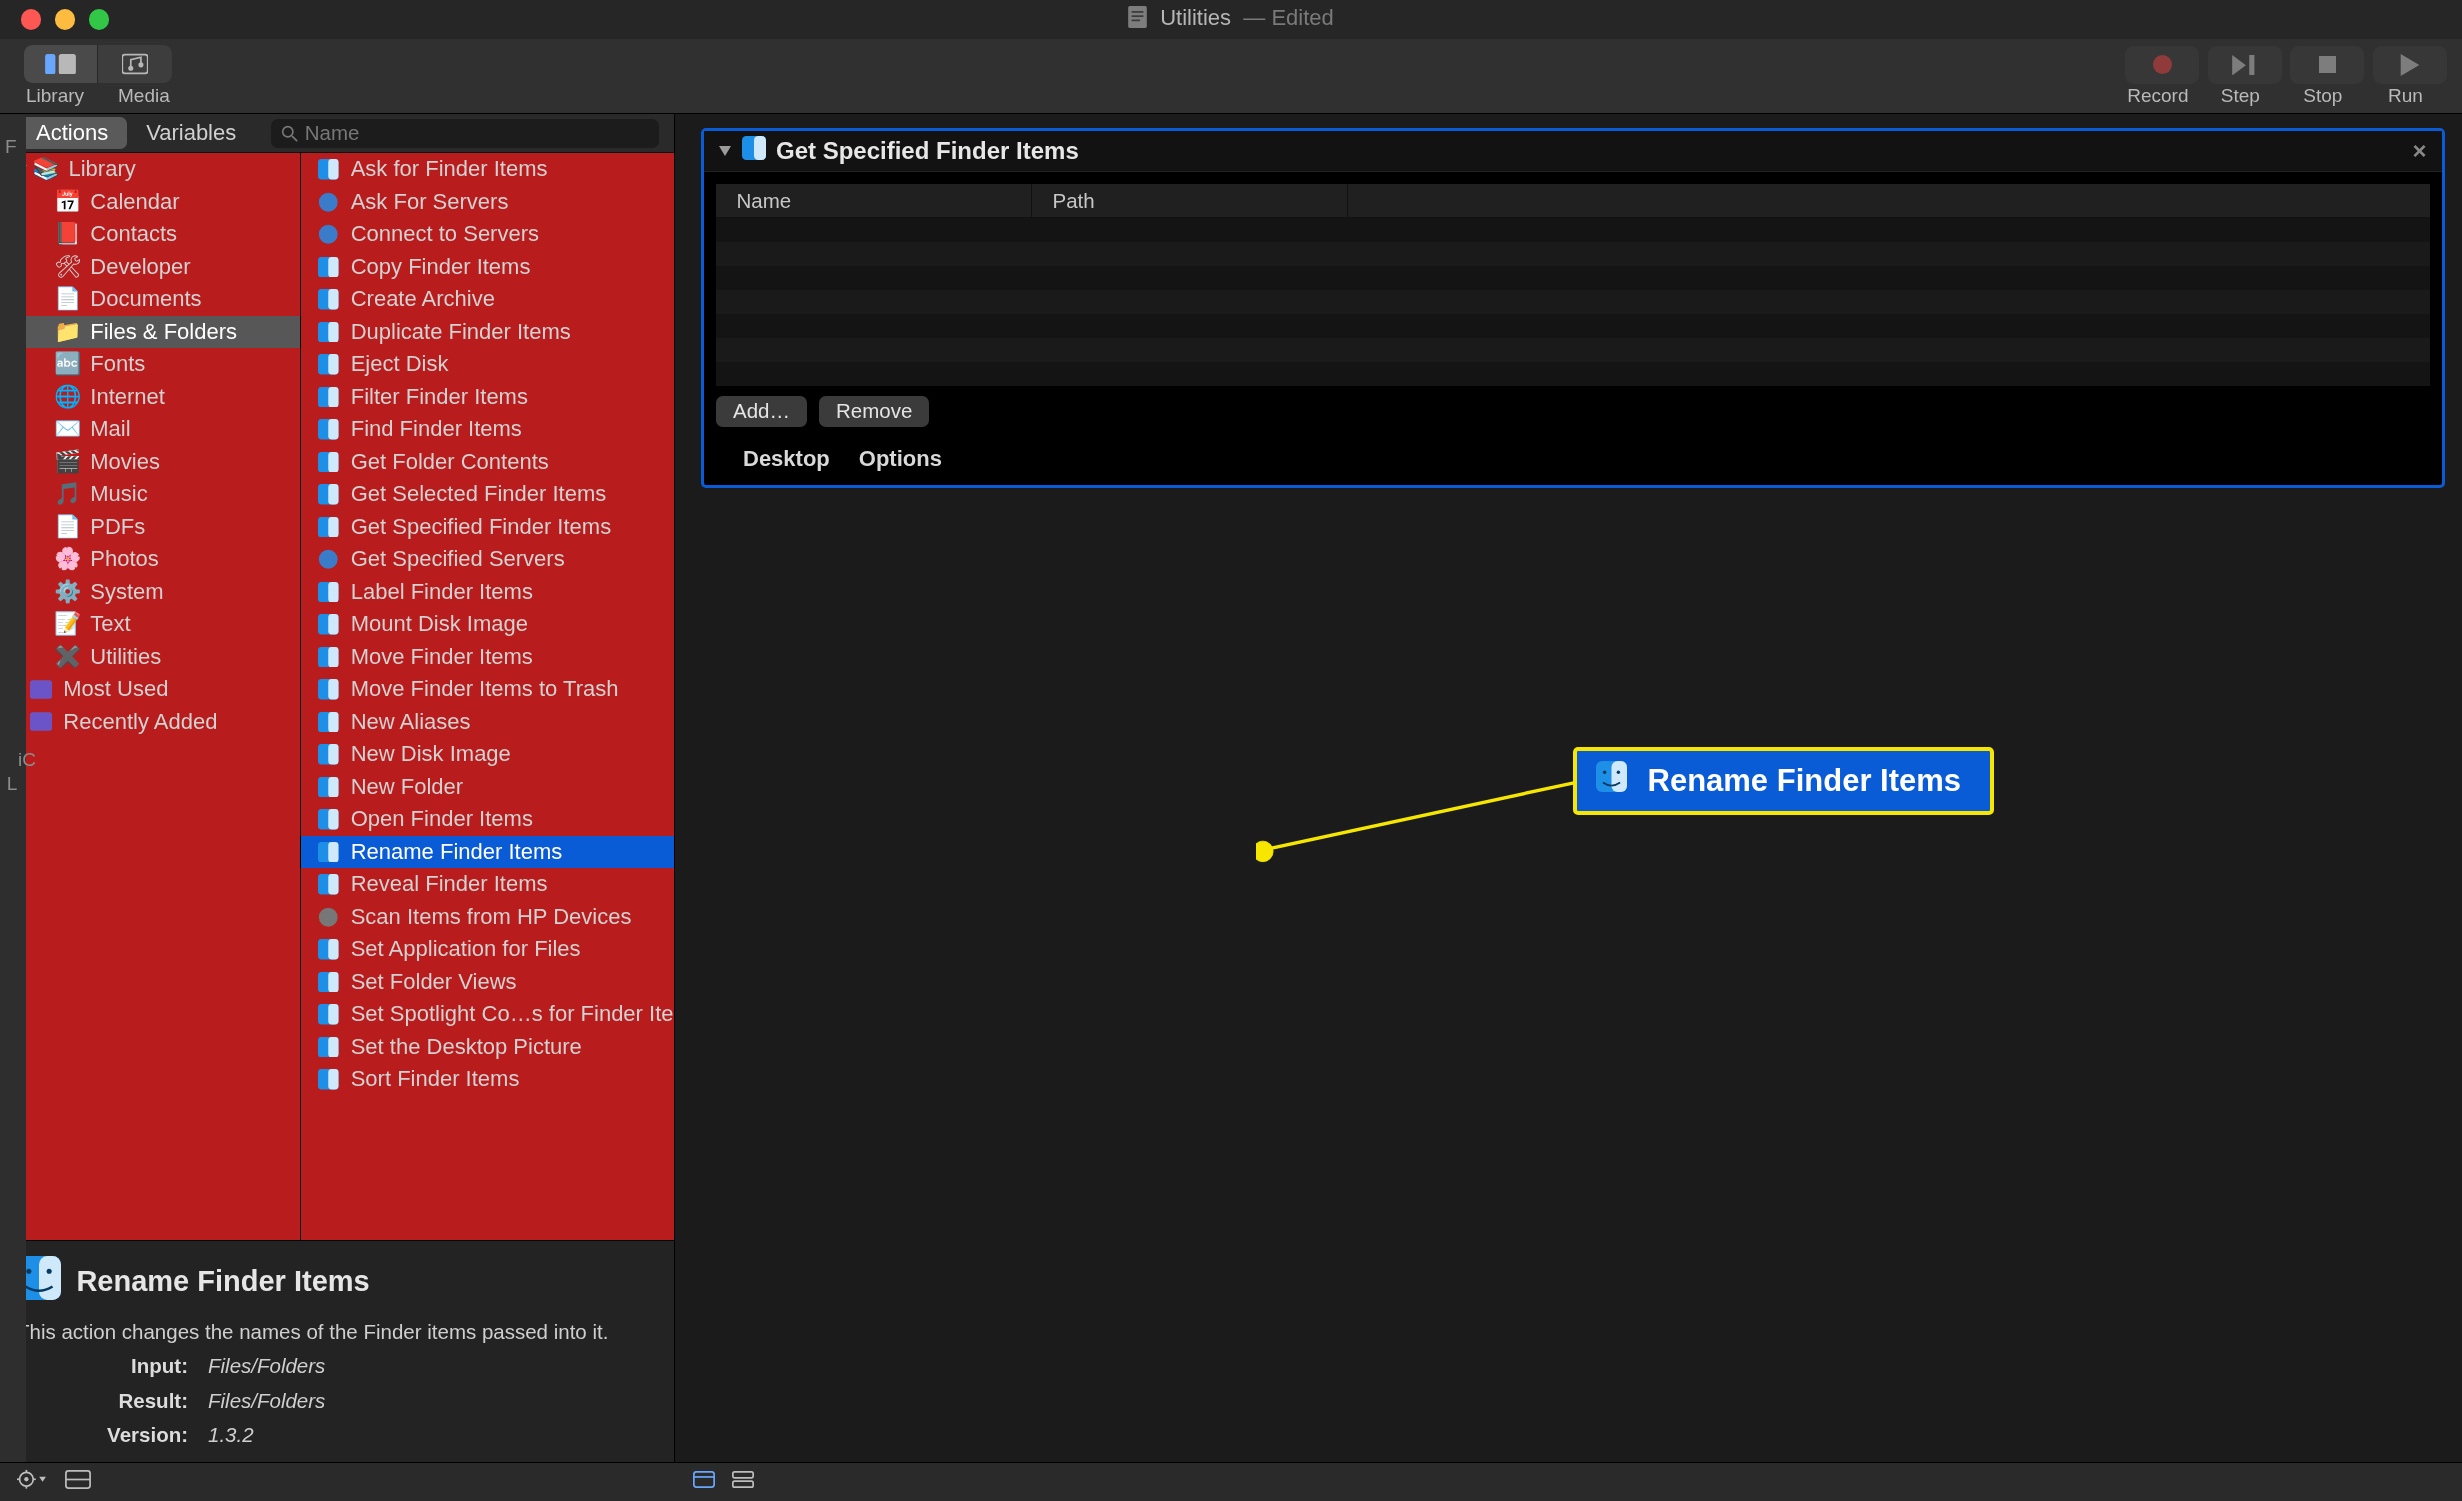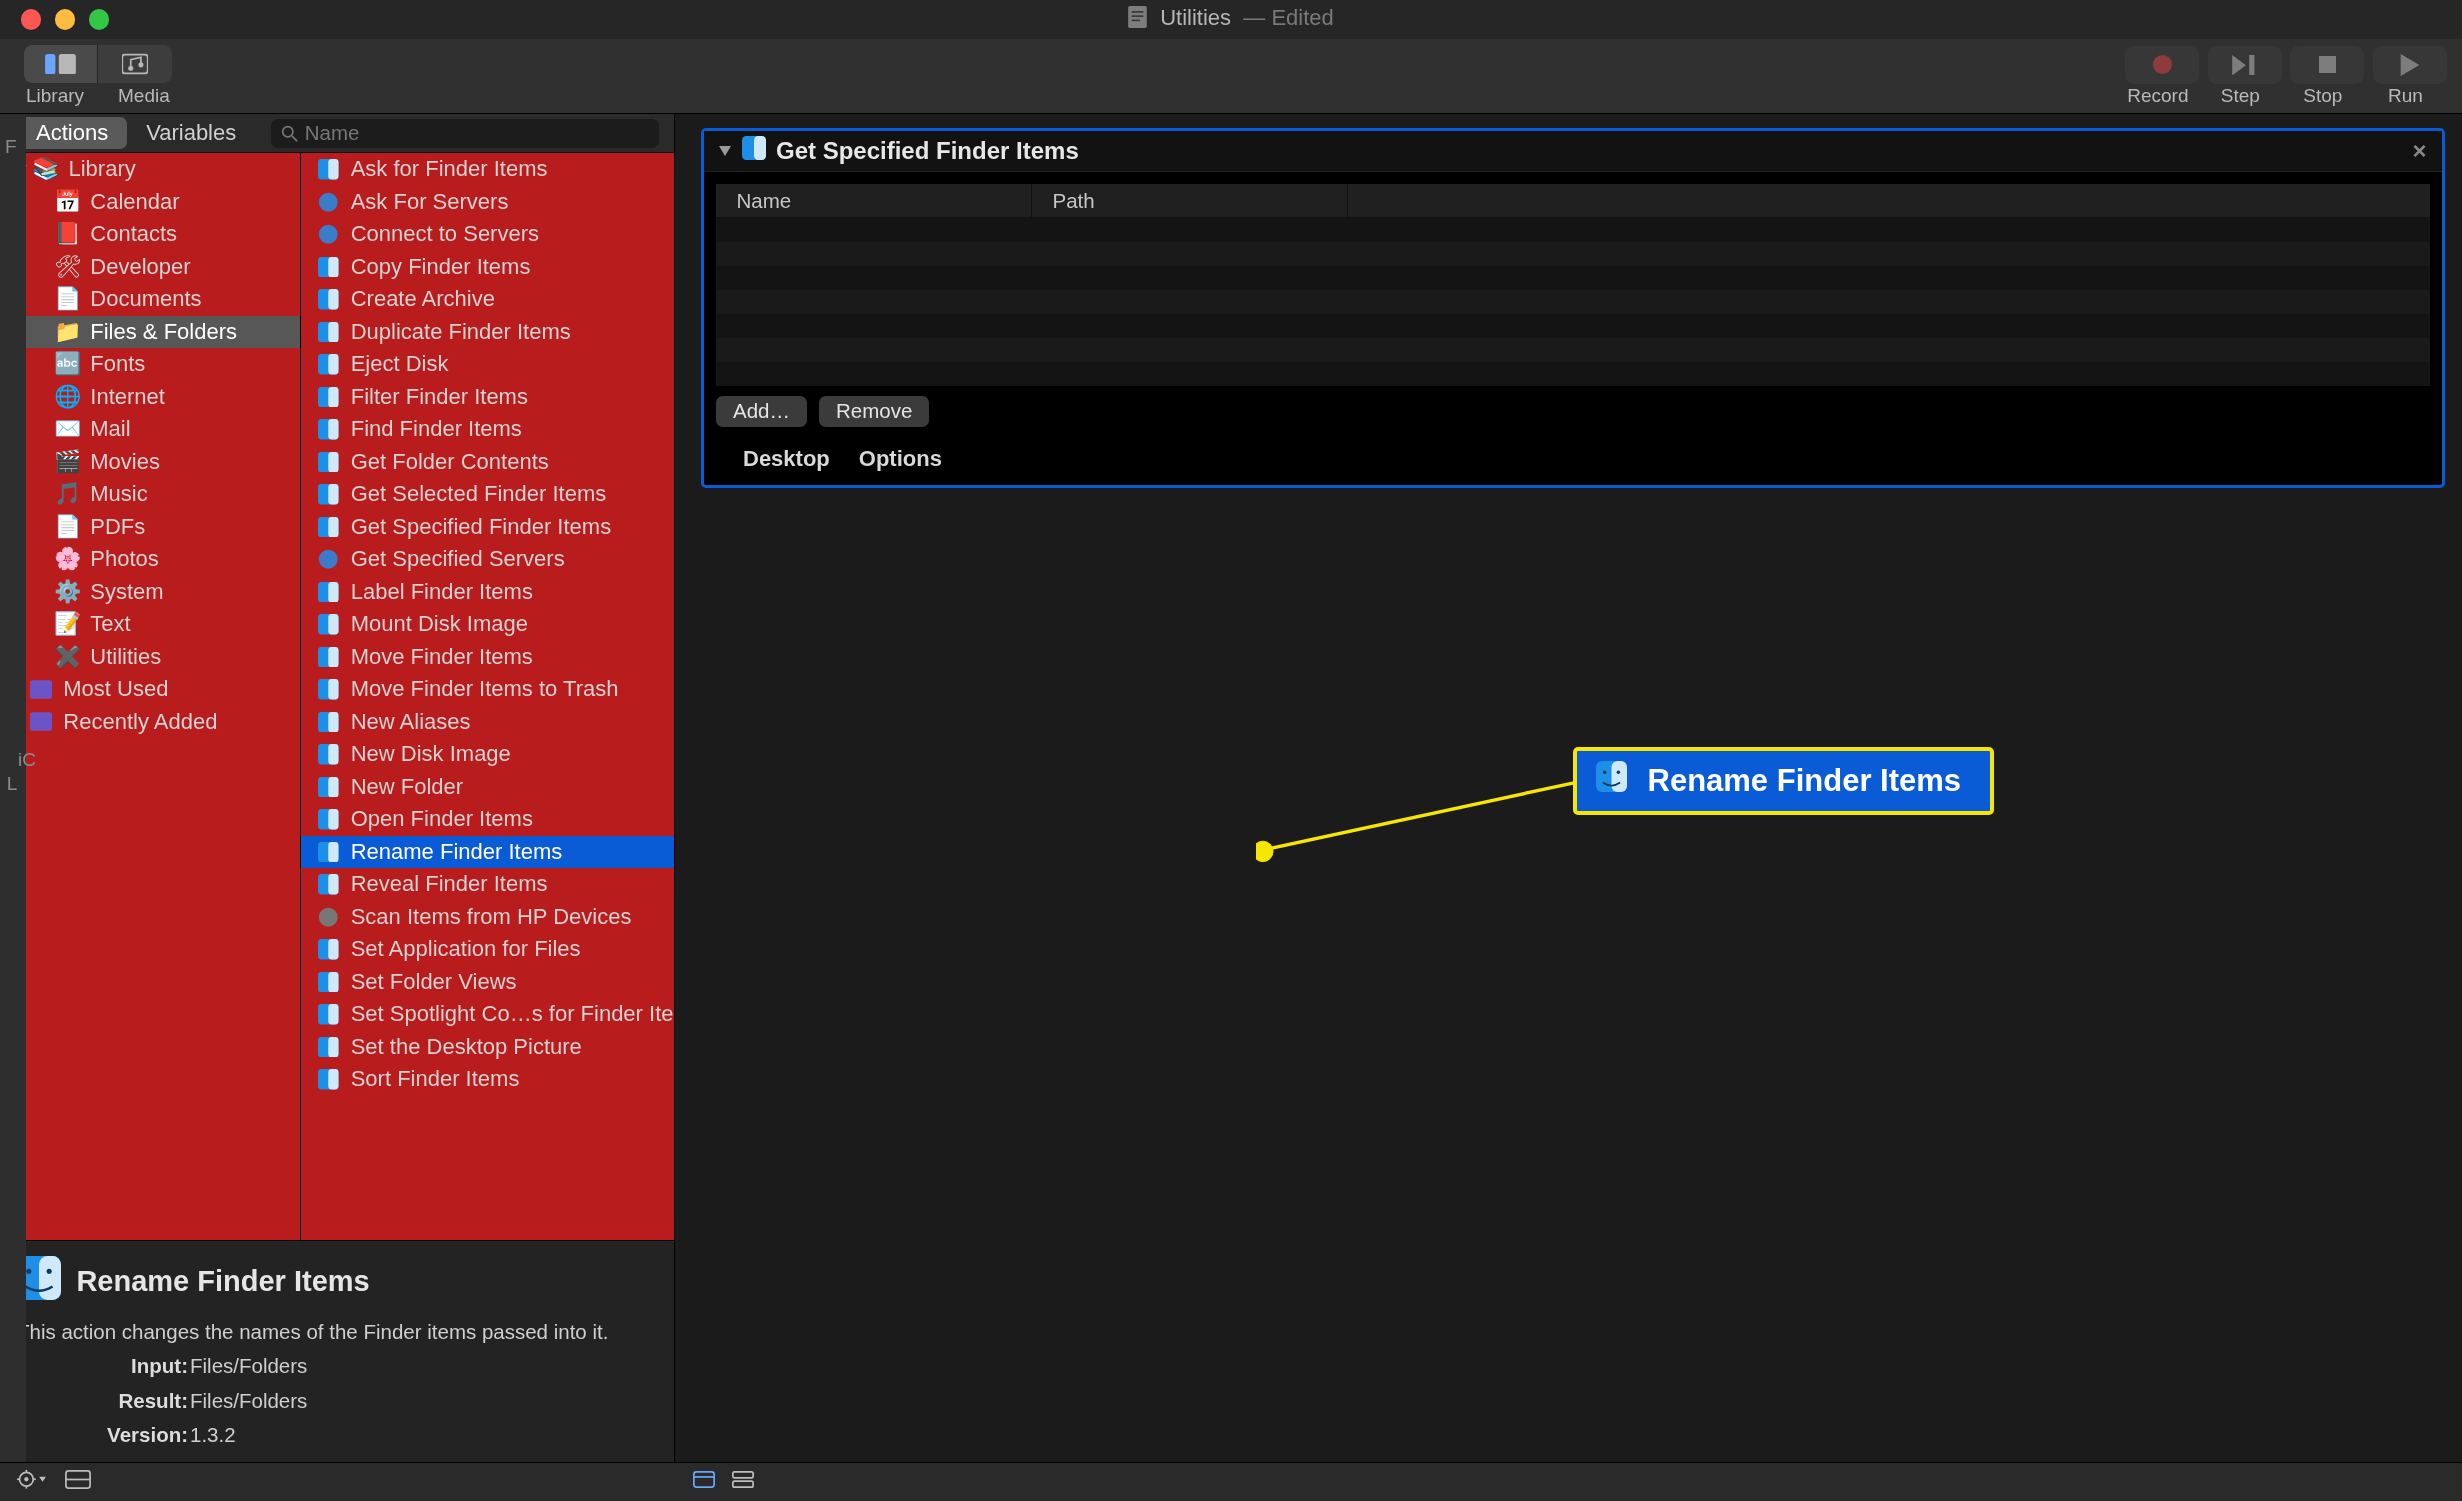--- a/index.html
+++ b/index.html
@@ -45,21 +45,21 @@
 .row.heading { color:#cfcfcf; }
 .disclose { width:0;height:0;border-left:6.8px solid transparent;border-right:6.8px solid transparent;border-top:8.5px solid #9b9b9b; margin-right:6.8px; }
 
 
 .infopanel { border-top:0.9px solid #000; padding:15.4px 17px 6.8px 17px; background:#232323; height: 222px; }
 .infotitle { display:flex; align-items:center; gap:15.4px; }
 .infotitle h2 { font-size:29px; font-weight:700; color:#e6e6e6; }
 .infodesc { margin-top:13.7px; font-size:20.5px; color:#cfcfcf; }
 .kv { margin-top:10.3px; font-size:20.5px; }
 .kv .k { display:inline-block; width:171px; text-align:right; font-weight:700; color:#dcdcdc; }
-.kv .v { color:#cfcfcf; margin-left:2px; }
+.kv .v { color:#cfcfcf; margin-left:20px;font-style:italic; }
 
 
 .rightpane { flex:1; display:flex; flex-direction:column; background:#1b1b1b; position:relative; }
 .canvas { flex:1; position:relative; overflow:hidden; }
 
 .action { position:absolute; left:26px; right:17px; top:13.7px; border:3.4px solid #0a5bd6; border-radius:5.1px; background:#000; }
 .actionhdr { height:41px; background:#121212; display:flex; align-items:center; padding:0 15.4px; gap:10.3px; color:#e7e7e7; font-size:24px; font-weight:600; border-bottom:0.9px solid #222; }
 .actionhdr .x { margin-left:auto; color:#888; font-size:24px; }
 .tablehdr { height:34px; display:flex; background:#202020; border-bottom:0.9px solid #111; margin:12px 12px 0 12px; }
 .tablehdr .cell { padding:5.1px 20.5px; font-size:20.5px; color:#c7c7c7; border-right:0.9px solid #111; }

